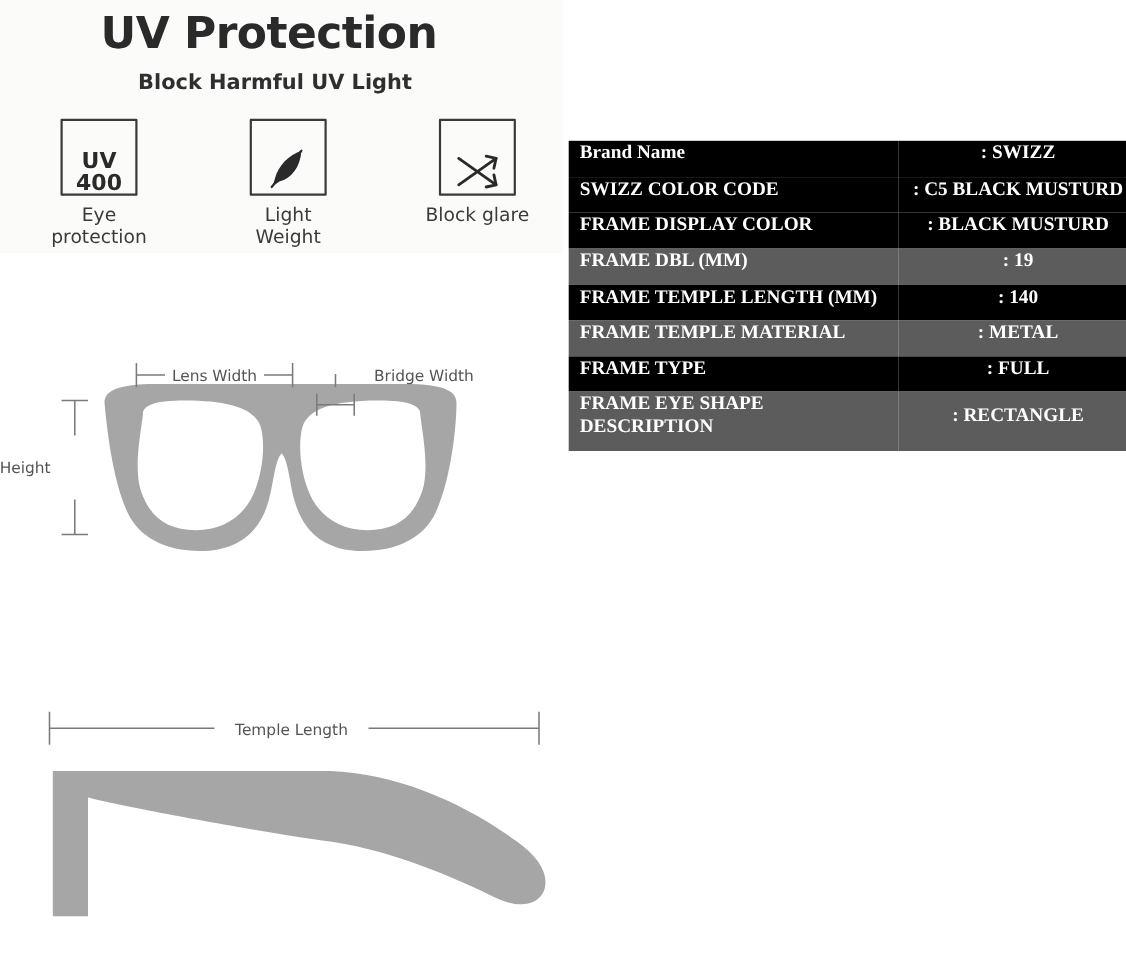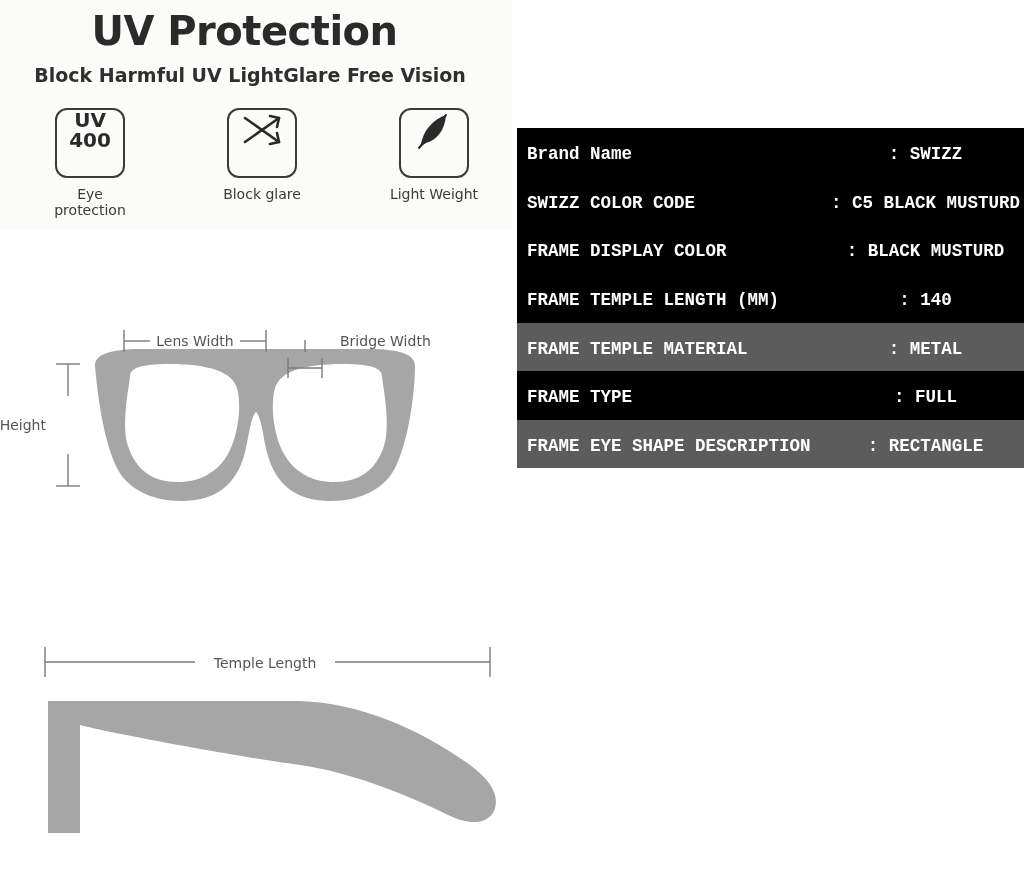--- a/index.html
+++ b/index.html
@@ -61,38 +61,38 @@
     left: 42px; top: 108px;
     width: 440px;
     display: flex;
     justify-content: space-between;
   }
   .uv-item { width: 96px; text-align: center; }
   .uv-box {
     width: 70px; height: 70px;
     margin: 0 auto;
     border: 2px solid #3a3a3a;
-    border-radius: 12px;
+    border-radius: 1px;
     position: relative;
     display: flex;
-    align-items: flex-start;
+    align-items: flex-end;
     justify-content: center;
     background: #fbfbfa;
   }
   .uv-box .uv400 {
     font-size: 20px;
     line-height: 20px;
     font-weight: 600;
     color: #2a2a2a;
     text-align: center;
     font-family: "DejaVu Sans", sans-serif;
   }
   .uv-caption {
     margin-top: 8px;
-    font-size: 14px;
+    font-size: 17px;
     color: #3a3a3a;
     font-family: "DejaVu Sans", sans-serif;
   }
 
   
   #front-diagram {
     position: absolute;
     left: 0; top: 296px;
     width: 512px;
     height: 250px;
@@ -117,79 +117,78 @@
     width: 507px;
     border-collapse: collapse;
     table-layout: fixed;
   }
   #spec-table tr.row-dark { background: #000000; }
   #spec-table tr.row-gray { background: #5c5c5c; }
   #spec-table td {
     color: #ffffff;
     font-size: 17.5px;
     font-weight: bold;
-    padding: 16px 0 12px 10px;
+    padding: 0 0 12px 10px;
     vertical-align: middle;
     line-height: 1.18;
-    font-family: Liberation Mono, monospace;
+    font-family: Liberation Serif, serif;
   }
   #spec-table td.label { width: 300px; }
   #spec-table td.value { width: 207px; text-align: center; }
 </style>
 </head>
 <body>
 
 <div id="page">
 
   <div id="left-panel">
 
     <div id="uv-block">
       <div id="uv-title">UV Protection</div>
 
       <div id="uv-sub-row">
         <span>Block Harmful UV Light</span>
-        <span>Glare Free Vision</span>
       </div>
 
       <div id="uv-icons">
 
         <div class="uv-item">
           <div class="uv-box">
             <div class="uv400">
               <span>UV</span><br>
               <span>400</span>
             </div>
           </div>
           <div class="uv-caption">Eye protection</div>
+        </div>
+
+        <div class="uv-item">
+          <div class="uv-box">
+            <svg width="44" height="44" viewBox="0 0 44 44" aria-hidden="true">
+              <g fill="#2a2a2a">
+                <path d="M34 5 C22 9 13 19 10 30 L8 37 L14 33 C25 30 33 20 34 5 Z"></path>
+              </g>
+              <path d="M34 5 L7 38" stroke="#2a2a2a" stroke-width="2" fill="none" stroke-linecap="round"></path>
+            </svg>
+          </div>
+          <div class="uv-caption">Light Weight</div>
         </div>
 
         <div class="uv-item">
           <div class="uv-box">
             <svg width="44" height="40" viewBox="0 0 44 40" aria-hidden="true">
               <g stroke="#2a2a2a" stroke-width="2.6" fill="none" stroke-linecap="round" stroke-linejoin="round">
                 <path d="M5 8 L39 32"></path>
                 <path d="M5 32 L39 8"></path>
                 <polyline points="30,6 39,8 37,17"></polyline>
                 <polyline points="30,34 39,32 37,23"></polyline>
               </g>
             </svg>
           </div>
           <div class="uv-caption">Block glare</div>
-        </div>
-
-        <div class="uv-item">
-          <div class="uv-box">
-            <svg width="44" height="44" viewBox="0 0 44 44" aria-hidden="true">
-              <g fill="#2a2a2a">
-                <path d="M34 5 C22 9 13 19 10 30 L8 37 L14 33 C25 30 33 20 34 5 Z"></path>
-              </g>
-              <path d="M34 5 L7 38" stroke="#2a2a2a" stroke-width="2" fill="none" stroke-linecap="round"></path>
-            </svg>
-          </div>
-          <div class="uv-caption">Light Weight</div>
         </div>
 
 
       </div>
     </div>
 
     <div id="front-diagram">
       <svg width="512" height="250" viewBox="0 0 512 250" aria-hidden="false">
 
         <g>
@@ -281,20 +280,24 @@
         <td class="value">: SWIZZ</td>
       </tr>
       <tr class="row-dark">
         <td class="label">SWIZZ COLOR CODE</td>
         <td class="value">: C5 BLACK MUSTURD</td>
       </tr>
       <tr class="row-dark">
         <td class="label">FRAME DISPLAY COLOR</td>
         <td class="value">: BLACK MUSTURD</td>
       </tr>
+      <tr class="row-gray">
+        <td class="label">FRAME DBL (MM)</td>
+        <td class="value">: 19</td>
+      </tr>
       <tr class="row-dark">
         <td class="label">FRAME TEMPLE LENGTH (MM)</td>
         <td class="value">: 140</td>
       </tr>
       <tr class="row-gray">
         <td class="label">FRAME TEMPLE MATERIAL</td>
         <td class="value">: METAL</td>
       </tr>
       <tr class="row-dark">
         <td class="label">FRAME TYPE</td>

